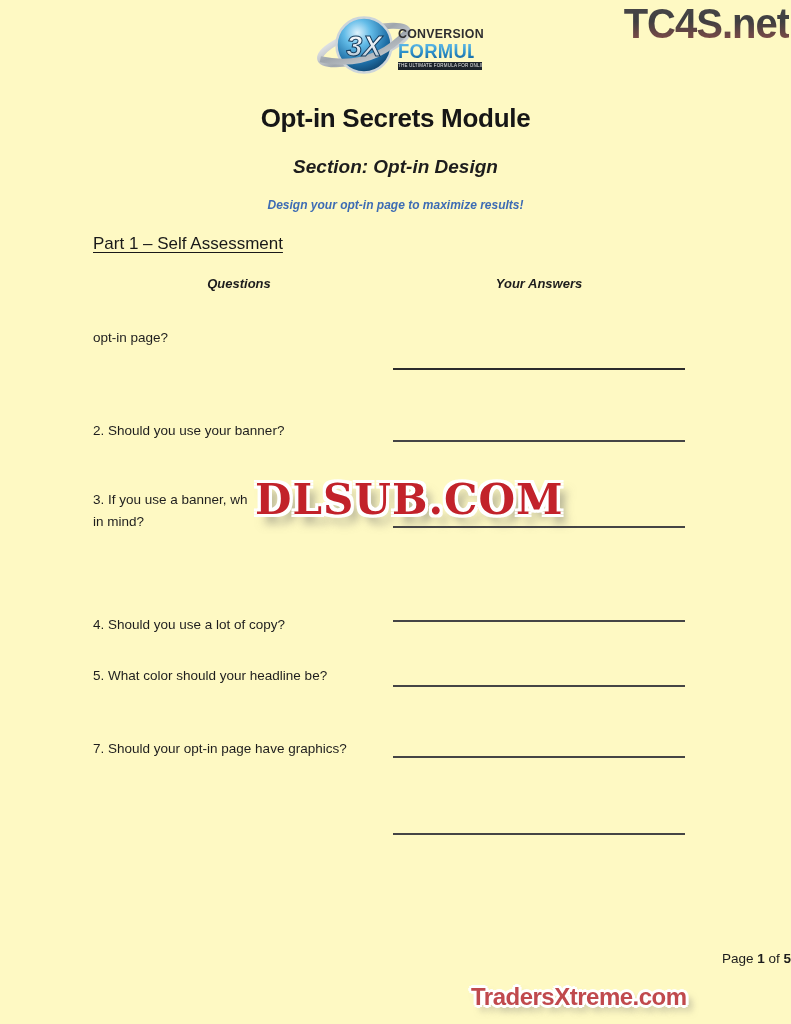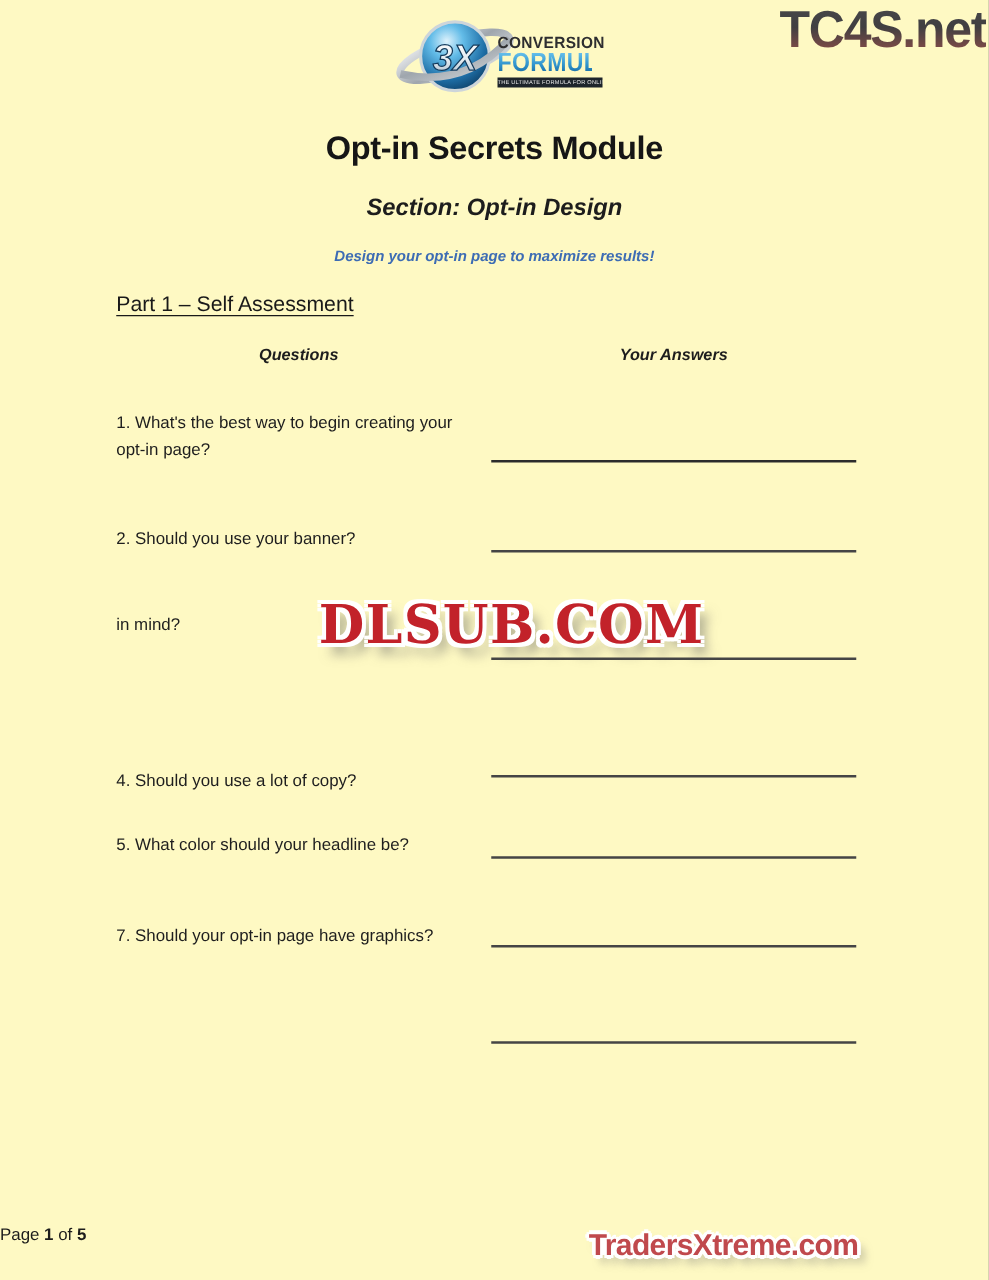--- a/index.html
+++ b/index.html
@@ -78,21 +78,21 @@
     font-family:"DejaVu Serif", serif; font-weight:bold;
     font-size:42px; line-height:56px; letter-spacing:1px;
     color:#c2222a; white-space:nowrap; transform:scaleY(1.02);
     text-shadow:
       -3px -3px 0 #fff, 3px -3px 0 #fff, -3px 3px 0 #fff, 3px 3px 0 #fff,
       -3px 0 0 #fff, 3px 0 0 #fff, 0 -3px 0 #fff, 0 3px 0 #fff,
       7px 9px 9px rgba(95,95,95,.55);
   }
 
   
-  .footer { position:absolute; top:980px; left:0; width:100%; text-align:left;
+  .footer { position:absolute; top:951px; left:0; width:100%; text-align:right;
     font-size:13.5px; color:#1c1c1c; }
   .traders {
     position:absolute; left:471px; top:976px; z-index:5;
     font-size:24px; font-weight:bold; line-height:42px; letter-spacing:-.5px;
     color:#c0494d; white-space:nowrap;
     text-shadow:
       -2px -2px 0 #fff, 2px -2px 0 #fff, -2px 2px 0 #fff, 2px 2px 0 #fff,
       -3px 0 0 #fff, 3px 0 0 #fff, 0 -3px 0 #fff, 0 3px 0 #fff,
       5px 6px 7px rgba(110,110,110,.6);
   }
@@ -140,31 +140,31 @@
 
   <h1 class="title">Opt-in Secrets Module</h1>
   <h2 class="section">Section: Opt-in Design</h2>
   <div class="tagline">Design your opt-in page to maximize results!</div>
   <div class="part">Part 1 – Self Assessment</div>
 
   <div class="col-head col-a">Your Answers</div>
   <div class="col-head col-q">Questions</div>
 
   <div class="q q1">
-    <div>1. What's the best way to begin creating your</div>
     <div>opt-in page?</div>
   </div>
   <div class="aline a1"></div>
 
   <div class="q q2">
     <div>2. Should you use your banner?</div>
   </div>
   <div class="aline a2"></div>
 
   <div class="q q3">
+    <div>3. If you use a banner, wh</div>
     <div>in mind?</div>
   </div>
   <div class="aline a3"></div>
 
   <div class="q q4">
     <div>4. Should you use a lot of copy?</div>
   </div>
   <div class="aline a4"></div>
 
   <div class="q q5">

